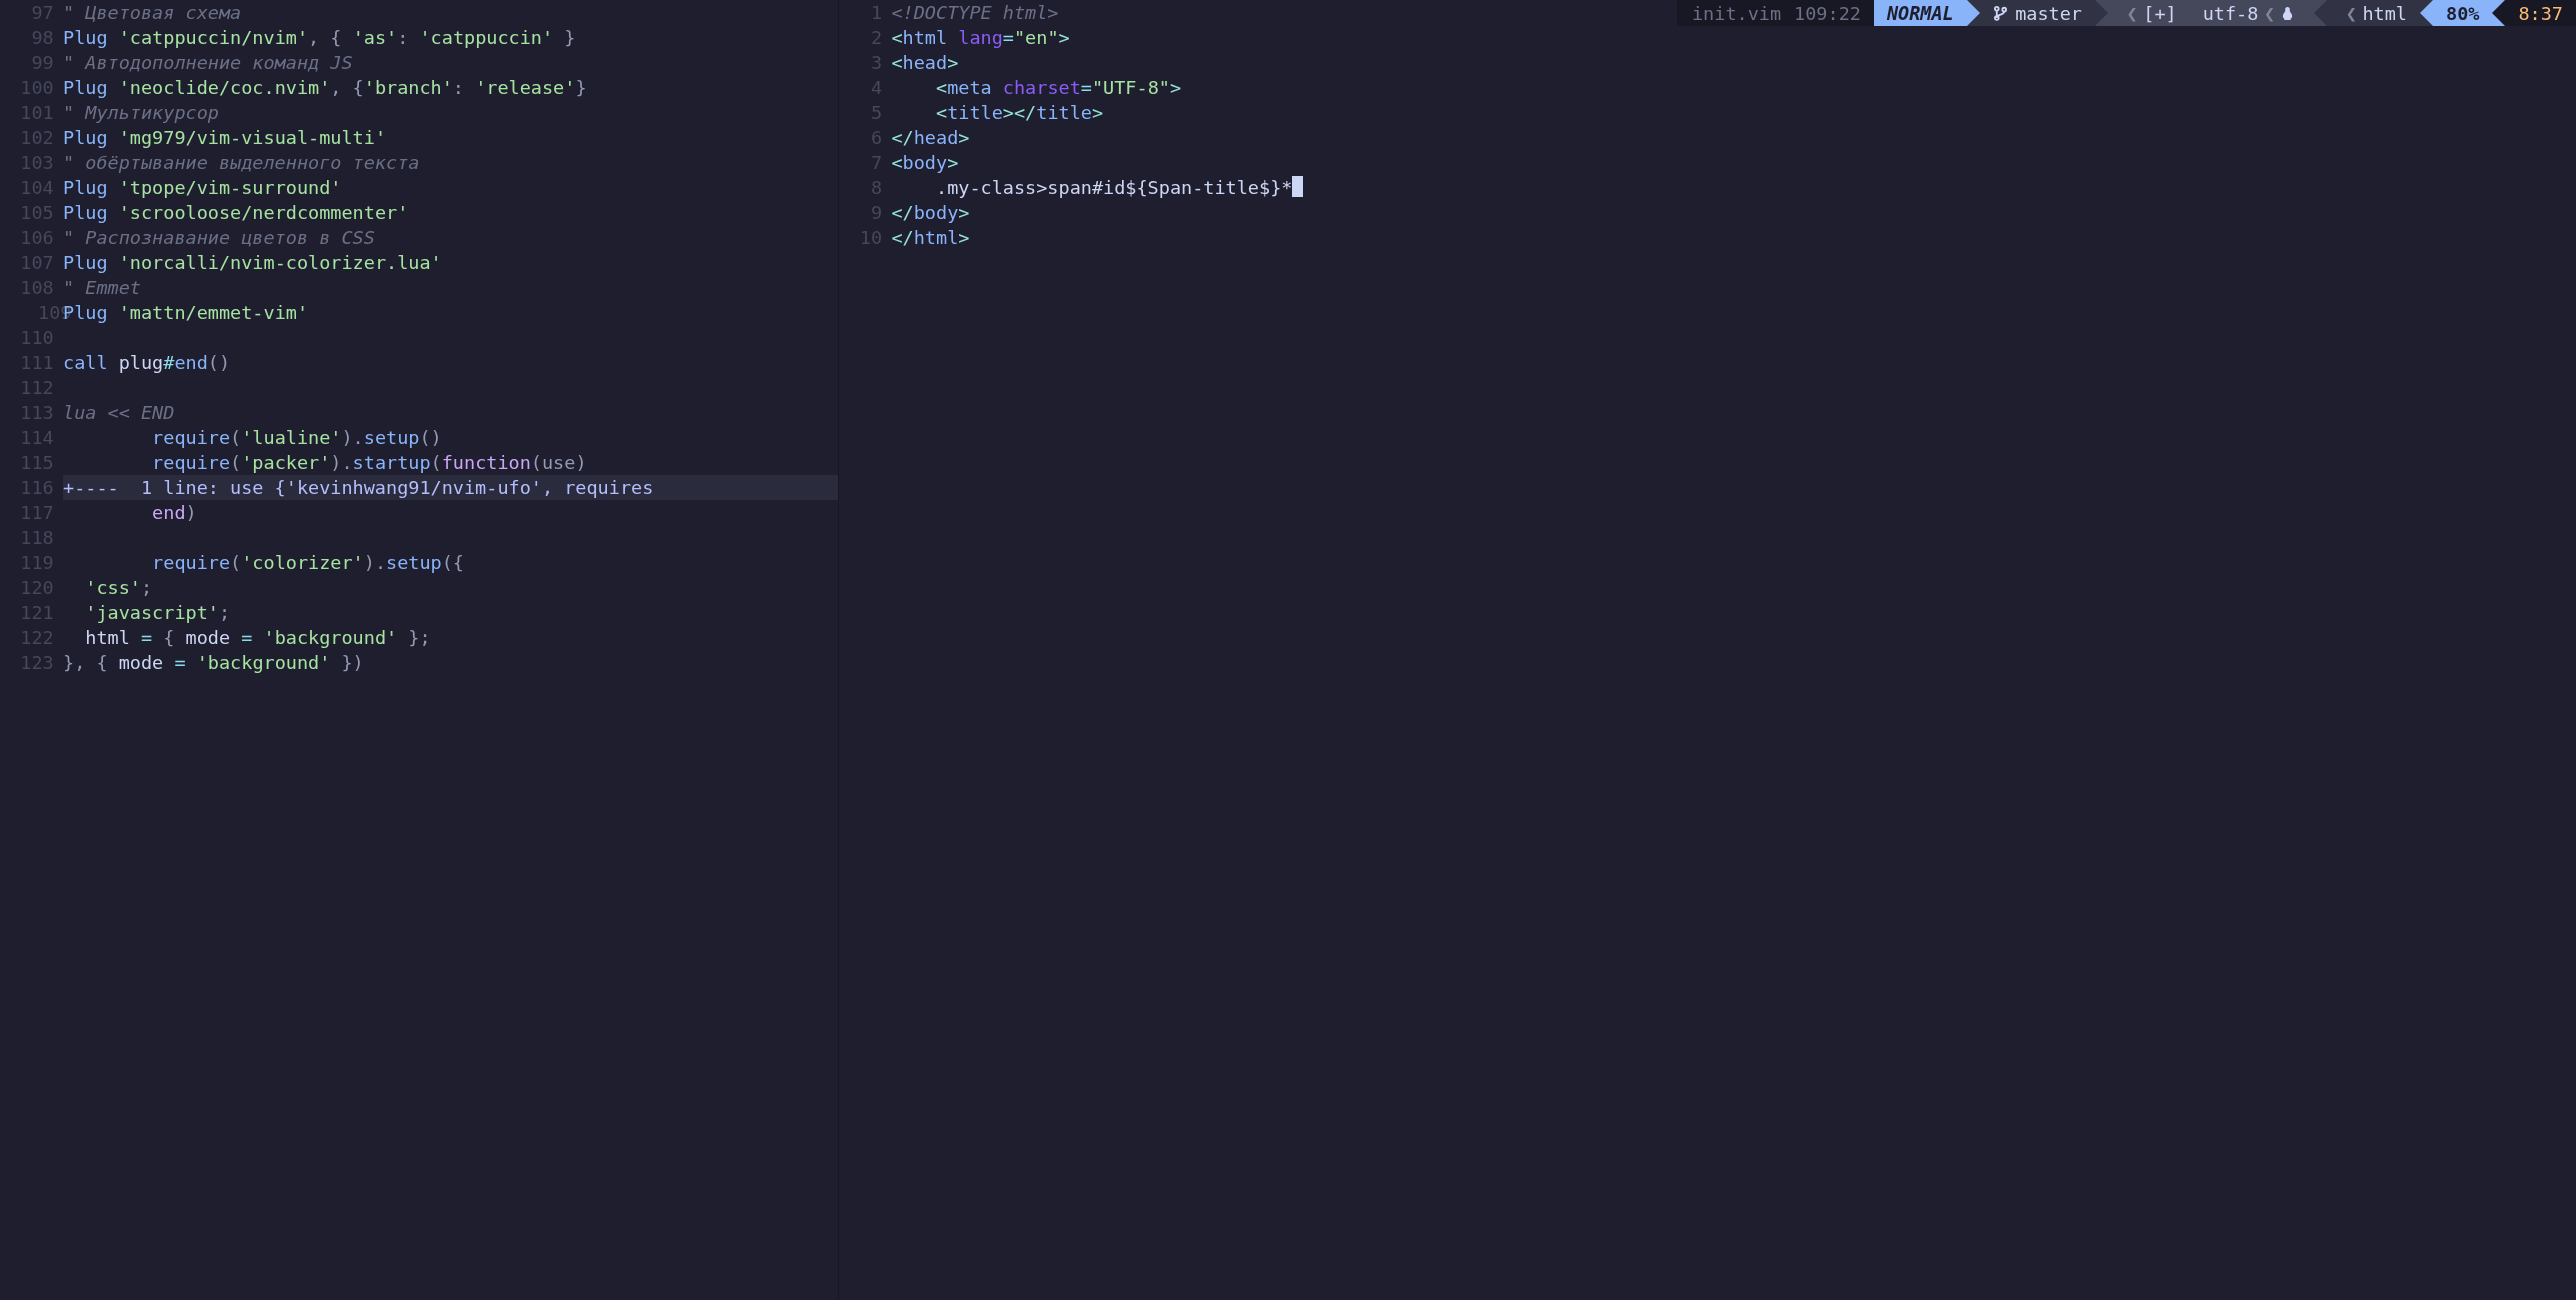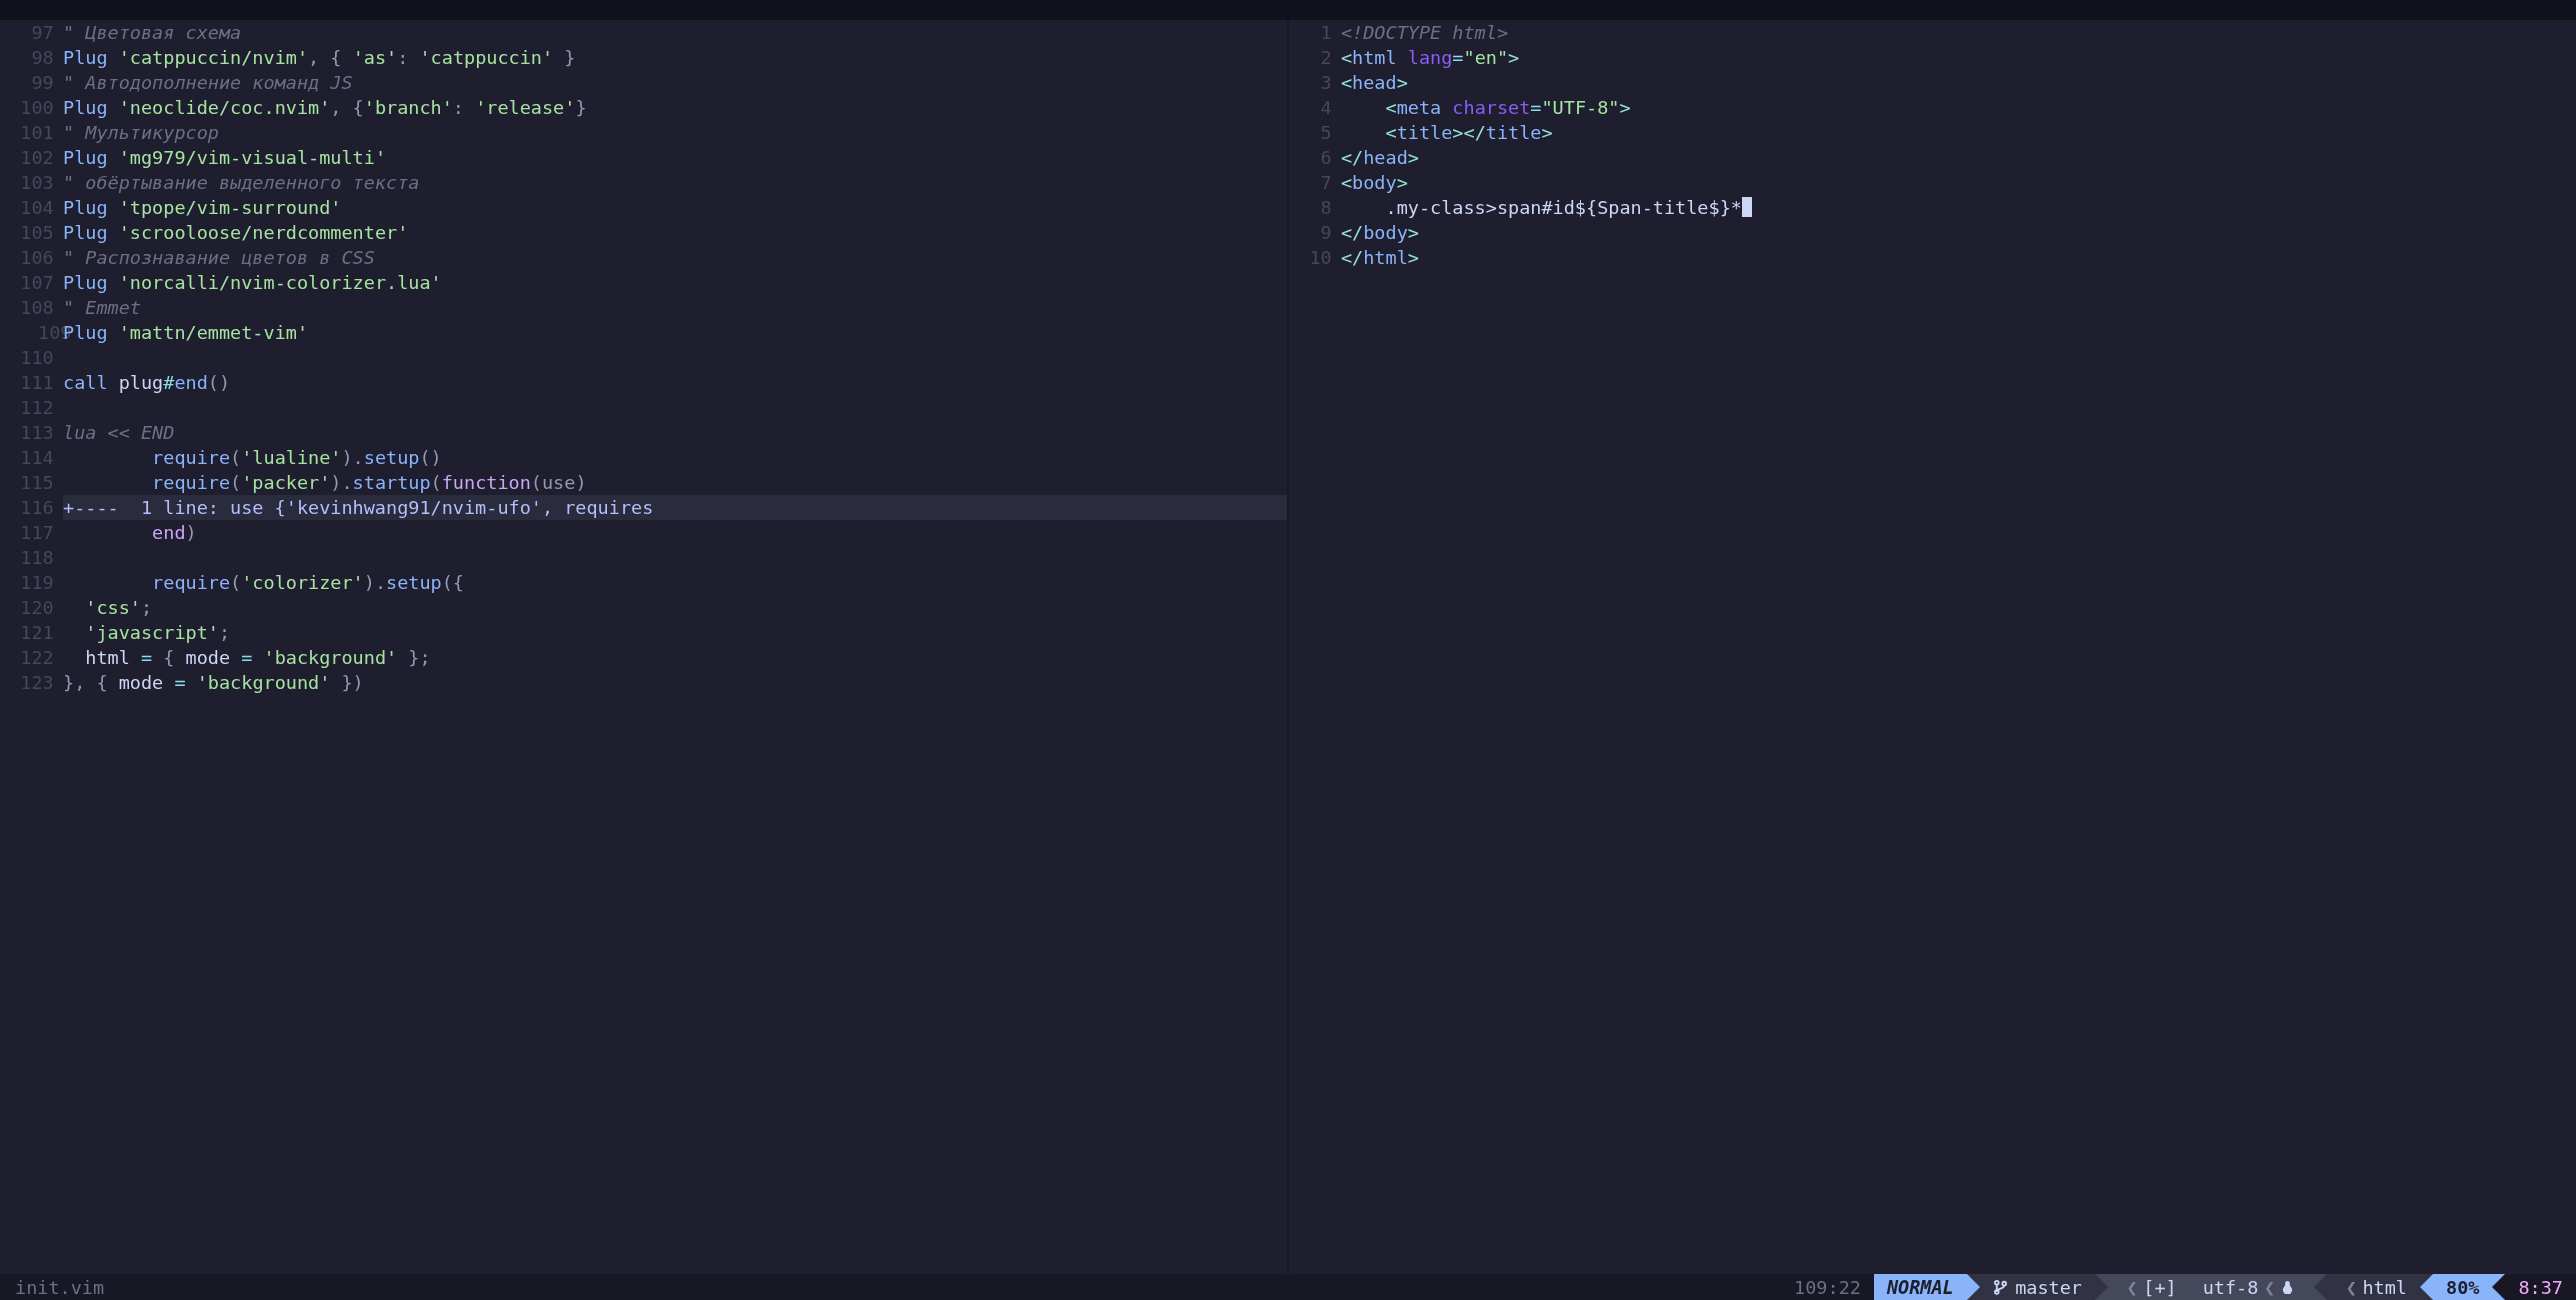--- a/index.html
+++ b/index.html
@@ -7,21 +7,21 @@
     width: 100%; height: 100%;
     background: #1e1e2e;
     font-family: "DejaVu Sans Mono","Liberation Mono","Courier New",monospace;
     font-size: 18.5px;
     overflow: hidden;
     color: #cdd6f4;
   }
   .screen {
     position: relative;
     width: 100%; height: 100%;
-    display: flex; flex-direction: column;
+    display: flex; flex-direction: row;
     background: #1e1e2e;
   }
   .topbar { height: 20.4px; background: #11111b; }
   .panes {
     flex: 1; display: flex;
     background: #1e1e2e;
   }
   .pane { flex: 1; display: flex; position: relative; overflow: hidden; }
   .gutter {
     width: 63px; text-align: right;
@@ -60,21 +60,21 @@
     color: #bac2de;
   }
   .sb-left { flex: 1; display: flex; align-items: center; padding-left: 15px; color: #6c7086; }
   .sb-pos { padding: 0 13px; display: flex; align-items: center; color: #6c7086; }
   .sb-seg { display: flex; align-items: center; padding: 0 13px; position: relative; }
   .mode { background: #89b4fa; color: #1e1e2e; font-weight: 700; font-style: italic; }
   .git  { background: #313244; color: #cdd6f4; }
   .mid  { background: #45475a; color: #cdd6f4; }
   .ft   { background: #313244; color: #cdd6f4; }
   .pct  { background: #89b4fa; color: #1e1e2e; font-weight: 700; }
-  .time { background: #181825; color: #f0abfc; }
+  .time { background: #181825; color: #fdba74; }
   .sb-icon { margin-right: 7.4px; }
   .chev { color: #7f849c; padding: 0 5.6px; }
 
   .tri-r, .tri-l {
     width: 0; height: 0; align-self: stretch;
     border-top: 13px solid transparent;
     border-bottom: 13px solid transparent;
   }
   .tri-r.mode-to-git   { border-left: 13px solid #89b4fa; background: #313244;}
   .tri-r.git-to-mid    { border-left: 13px solid #313244; background: #45475a;}

